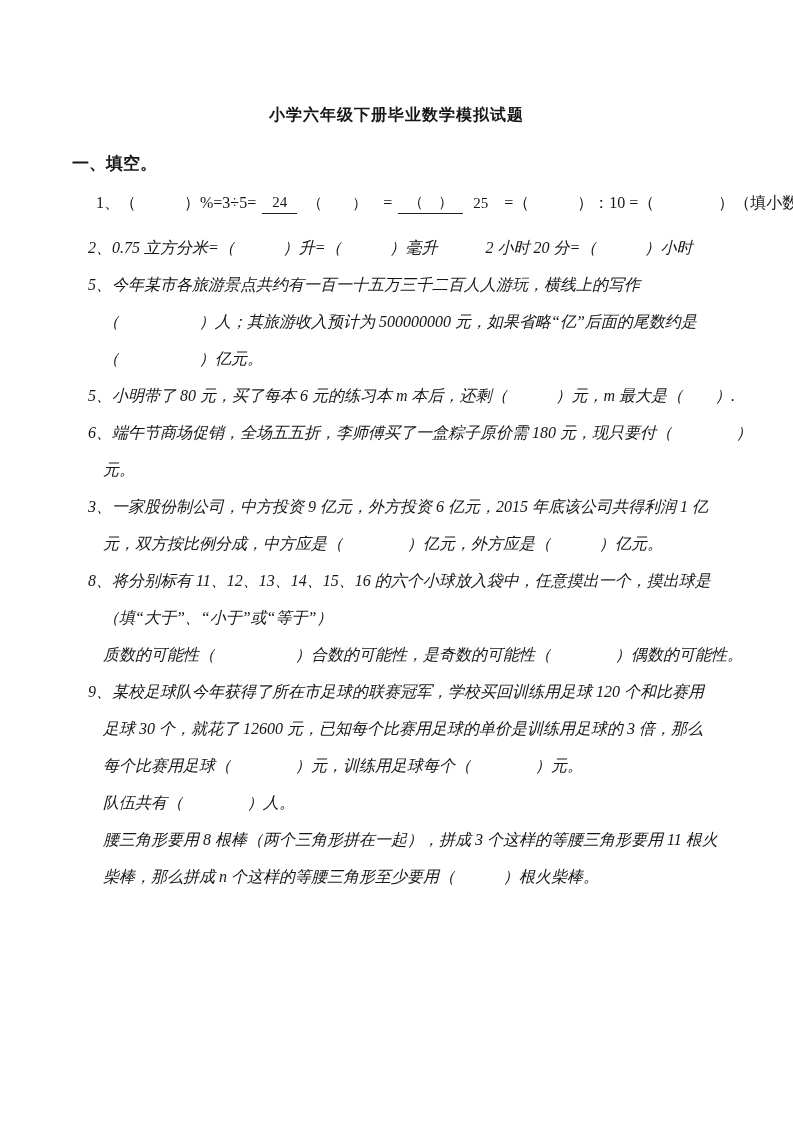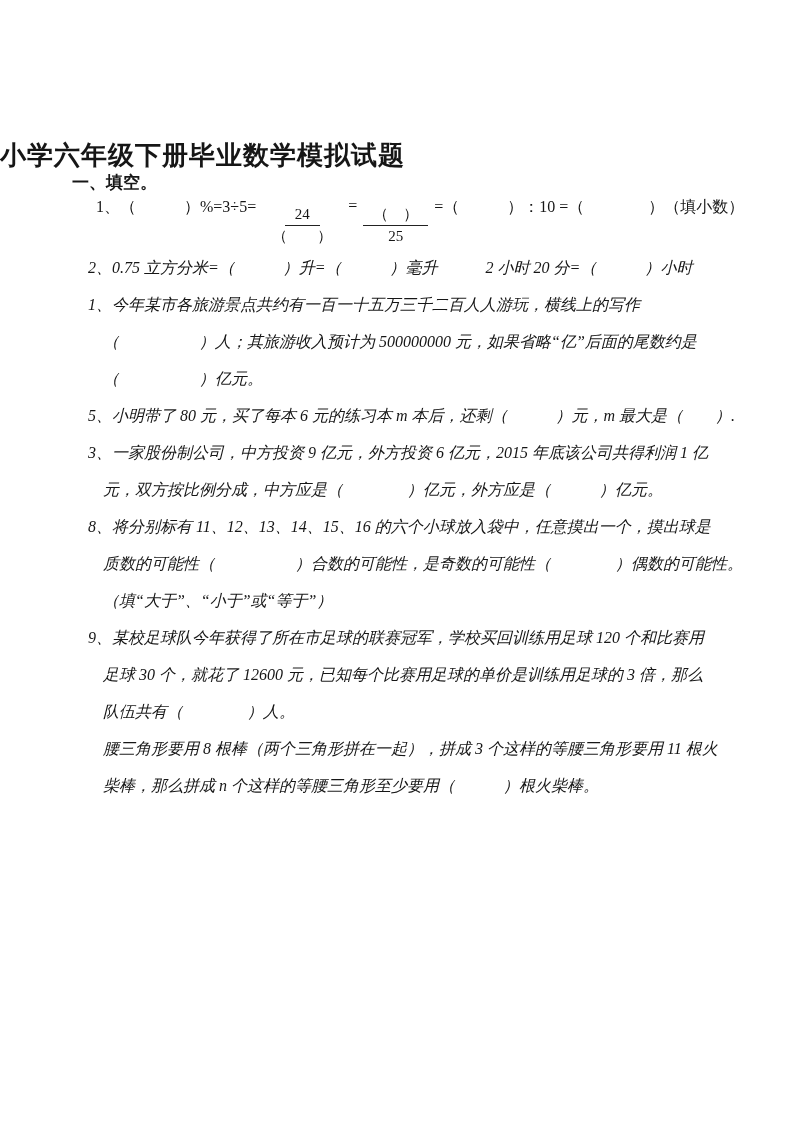--- a/index.html
+++ b/index.html
@@ -6,51 +6,51 @@
   .page{
     position:relative;
     width:793px;height:1122px;
     background:#ffffff;
     color:#161616;
     overflow:hidden;
     font-family:"Liberation Serif","DejaVu Serif",serif;
   }
   .doc-title{
     padding-top:100px;
-    text-align:left;
+    text-align:center;
     font-family:"Liberation Sans","DejaVu Sans",sans-serif;
     font-weight:bold;
-    font-size:26px;
+    font-size:16px;
     line-height:30px;
     letter-spacing:1px;
-    margin-top:40px;
   }
   .section-heading{
-    margin:1px 0 0 72px;
-    font-family:Liberation Mono, monospace;
+    margin:21px 0 0 72px;
+    font-family:Liberation Serif, serif;
     font-weight:bold;
     font-size:17px;
     line-height:26px;
   }
   .questions{
     margin-left:88px;
     margin-right:40px;
     font-size:16px;
   }
   
   .q1-row{
     display:flex;
+    align-items:center;
     height:52px;
     padding-left:8px;
     white-space:pre;
     font-size:16px;
   }
   .frac{
     display:inline-flex;
-    flex-direction:column;
+    flex-direction:row;
     align-items:center;
     margin:8px 6px;
     font-size:15px;
     line-height:19px;
   }
   .frac .num{padding:0 10px 1px;border-bottom:1.5px solid #222;}
   .frac .den{padding:1px 10px 0;}
   
   .q-line{
     line-height:37px;
@@ -82,45 +82,50 @@
         <span class="den">25</span>
       </span>
       <span>=（　　　）：10 =（　　　　）（填小数）</span>
     </div>
 
     <div class="question">
       <div class="q-line">2、0.75 立方分米=（　　　）升=（　　　）毫升　　　2 小时 20 分=（　　　）小时</div>
     </div>
 
     <div class="question">
-      <div class="q-line">1、今年某市各旅游景点共约有一百一十五万三千二百人人游玩，横线上的写作</div>
+      <div class="q-line">5、今年某市各旅游景点共约有一百一十五万三千二百人人游玩，横线上的写作</div>
       <div class="q-line cont">（　　　　　）人；其旅游收入预计为 500000000 元，如果省略“亿”后面的尾数约是</div>
       <div class="q-line cont">（　　　　　）亿元。</div>
     </div>
 
 
     <div class="question">
       <div class="q-line">5、小明带了 80 元，买了每本 6 元的练习本 m 本后，还剩（　　　）元，m 最大是（　　）.</div>
     </div>
 
+    <div class="question">
+      <div class="q-line">6、端午节商场促销，全场五五折，李师傅买了一盒粽子原价需 180 元，现只要付（　　　　）</div>
+      <div class="q-line cont">元。</div>
+    </div>
 
     <div class="question">
       <div class="q-line">3、一家股份制公司，中方投资 9 亿元，外方投资 6 亿元，2015 年底该公司共得利润 1 亿</div>
       <div class="q-line cont">元，双方按比例分成，中方应是（　　　　）亿元，外方应是（　　　）亿元。</div>
     </div>
 
     <div class="question">
       <div class="q-line">8、将分别标有 11、12、13、14、15、16 的六个小球放入袋中，任意摸出一个，摸出球是</div>
+      <div class="q-line cont">（填“大于”、“小于”或“等于”）</div>
       <div class="q-line cont">质数的可能性（　　　　　）合数的可能性，是奇数的可能性（　　　　）偶数的可能性。</div>
-      <div class="q-line cont">（填“大于”、“小于”或“等于”）</div>
     </div>
 
     <div class="question">
       <div class="q-line">9、某校足球队今年获得了所在市足球的联赛冠军，学校买回训练用足球 120 个和比赛用</div>
       <div class="q-line cont">足球 30 个，就花了 12600 元，已知每个比赛用足球的单价是训练用足球的 3 倍，那么</div>
+      <div class="q-line cont">每个比赛用足球（　　　　）元，训练用足球每个（　　　　）元。</div>
     </div>
 
     <div class="question">
       <div class="q-line cont">队伍共有（　　　　）人。</div>
     </div>
 
     <div class="question">
       <div class="q-line cont">腰三角形要用 8 根棒（两个三角形拼在一起），拼成 3 个这样的等腰三角形要用 11 根火</div>
       <div class="q-line cont">柴棒，那么拼成 n 个这样的等腰三角形至少要用（　　　）根火柴棒。</div>
     </div>

